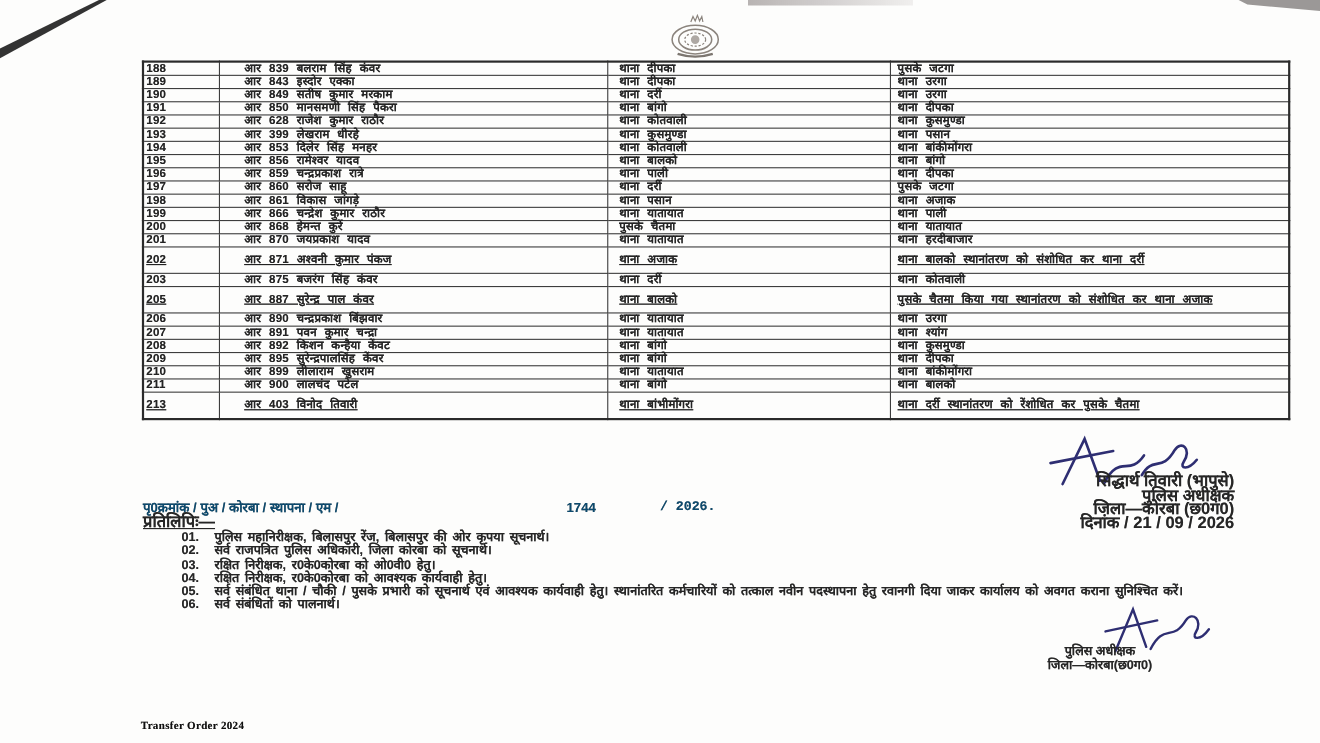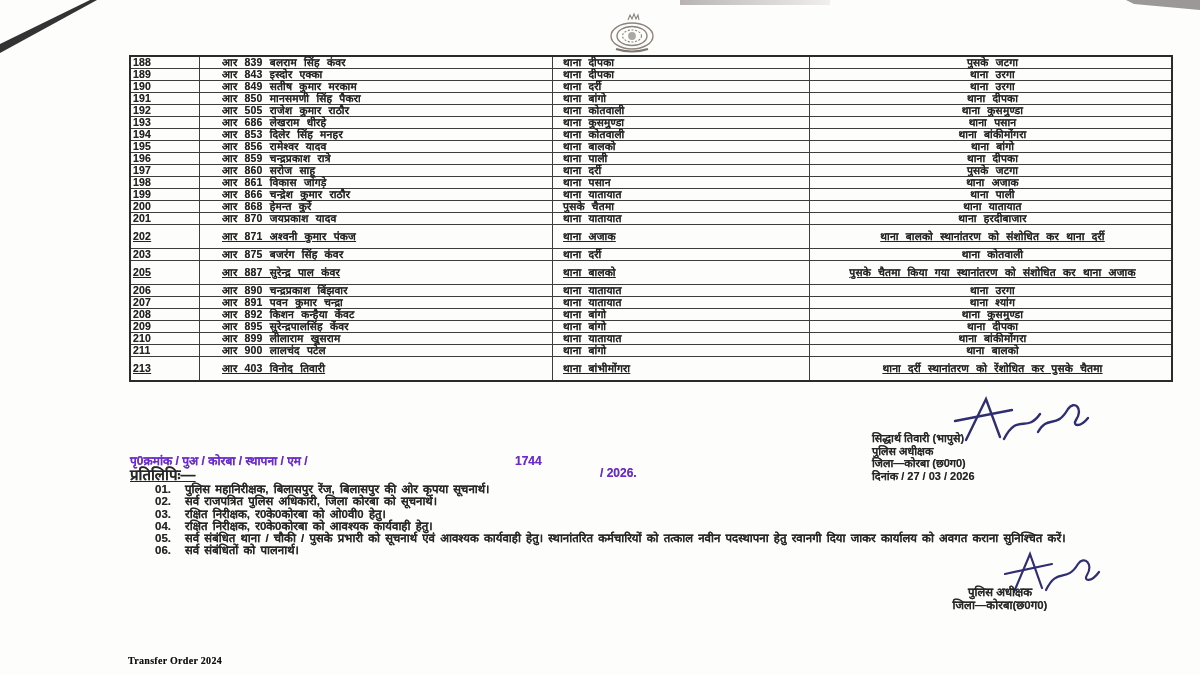--- a/index.html
+++ b/index.html
@@ -27,38 +27,38 @@
     font-size:10.5px;line-height:11px;font-weight:600;color:#242424;
     padding:0 2px;vertical-align:middle;
     word-spacing:4px;letter-spacing:.2px;
     text-shadow:0 0 .5px rgba(20,20,20,.5);
   }
   tr{height:12px;}
   tr.tall{height:24px;text-decoration:underline;}
   td.c-sn{width:64px;text-align:left;word-spacing:0;}
   td.c-name{width:328px;padding-left:22px;white-space:nowrap;}
   td.c-from{width:244px;padding-left:10px;white-space:nowrap;}
-  td.c-to{width:353px;padding-left:6px;text-align:center;}
+  td.c-to{width:353px;padding-left:6px;}
   
   .sig-svg{pointer-events:none;}
-  .sig1-text{left:872px;top:432px;width:250px;text-align:left;
-    font-size:11px;font-weight:700;line-height:12.5px;color:#262626;
+  .sig1-text{left:872px;top:432px;width:250px;text-align:right;
+    font-size:15px;font-weight:700;line-height:12.5px;color:#262626;
     text-shadow:0 0 .5px rgba(20,20,20,.5);}
   .sig2-text{left:890px;top:586px;width:220px;text-align:center;
     font-size:11.5px;font-weight:700;line-height:13px;color:#262626;
     text-shadow:0 0 .5px rgba(20,20,20,.5);}
   
   .refline{left:130px;top:455px;width:700px;font-size:12px;font-weight:700;
-    color:#6d28d9;line-height:13px;text-shadow:0 0 .5px rgba(20,20,20,.5);}
+    color:#0c4a6e;line-height:13px;text-shadow:0 0 .5px rgba(20,20,20,.5);}
   .refline .ref-number{position:absolute;left:385px;top:0;}
-  .refline .ref-year{position:absolute;left:470px;top:12px;}
+  .refline .ref-year{position:absolute;left:470px;top:0;font-family:Liberation Mono, monospace;}
   .copies-heading{left:130px;top:468px;font-size:15px;font-weight:700;
     text-decoration:underline;color:#262626;line-height:13px;
     text-shadow:0 0 .5px rgba(20,20,20,.5);}
-  .copy-list{left:155px;top:483px;width:1010px;font-size:11.5px;
+  .copy-list{left:165px;top:483px;width:1010px;font-size:11.5px;
     font-weight:600;color:#262626;text-shadow:0 0 .5px rgba(20,20,20,.5);}
   .copy-item{display:flex;line-height:12.3px;margin-bottom:0;}
   .copy-num{width:30px;flex:0 0 30px;}
   .copy-text{flex:1;word-spacing:2px;}
   
   .footer-tag{left:128px;top:655px;font-size:10px;font-weight:700;
     color:#101010;letter-spacing:.3px;
     font-family:"Liberation Serif","DejaVu Serif",serif;
     text-shadow:0 0 .6px rgba(0,0,0,.5);}
 </style>
@@ -106,27 +106,27 @@
           <td class="c-to">थाना उरगा</td>
         </tr>
         <tr>
           <td class="c-sn">191</td>
           <td class="c-name">आर 850 मानसमणी सिंह पैकरा</td>
           <td class="c-from">थाना बांगो</td>
           <td class="c-to">थाना दीपका</td>
         </tr>
         <tr>
           <td class="c-sn">192</td>
-          <td class="c-name">आर 505 राजेश कुमार राठौर</td>
+          <td class="c-name">आर 628 राजेश कुमार राठौर</td>
           <td class="c-from">थाना कोतवाली</td>
           <td class="c-to">थाना कुसमुण्डा</td>
         </tr>
         <tr>
           <td class="c-sn">193</td>
-          <td class="c-name">आर 686 लेखराम धीरहे</td>
+          <td class="c-name">आर 399 लेखराम धीरहे</td>
           <td class="c-from">थाना कुसमुण्डा</td>
           <td class="c-to">थाना पसान</td>
         </tr>
         <tr>
           <td class="c-sn">194</td>
           <td class="c-name">आर 853 दिलेर सिंह मनहर</td>
           <td class="c-from">थाना कोतवाली</td>
           <td class="c-to">थाना बांकीमोंगरा</td>
         </tr>
         <tr>
@@ -240,21 +240,21 @@
     <path d="M16,46 L36,5 L50,43"></path>
     <path d="M5,27 L62,16"></path>
     <path d="M54,45 C68,18 76,40 90,20"></path>
     <path d="M88,38 C98,20 106,36 118,15 C124,6 134,14 126,26 C122,32 130,34 138,24"></path>
   </g>
 </svg>
 <div class="abs sig1-text">
   <div>सिद्धार्थ तिवारी (भापुसे)</div>
   <div>पुलिस अधीक्षक</div>
   <div>जिला—कोरबा (छ0ग0)</div>
-  <div>दिनांक / 27 / 03 / 2026</div>
+  <div>दिनांक / 21 / 09 / 2026</div>
 </div>
 
 <div class="abs refline">
   <span>पृ0क्रमांक / पुअ / कोरबा / स्थापना / एम /</span>
   <span class="ref-number">1744</span>
   <span class="ref-year">/ 2026.</span>
 </div>
 <div class="abs copies-heading">प्रतिलिपिः—</div>
 
 <div class="abs copy-list">

